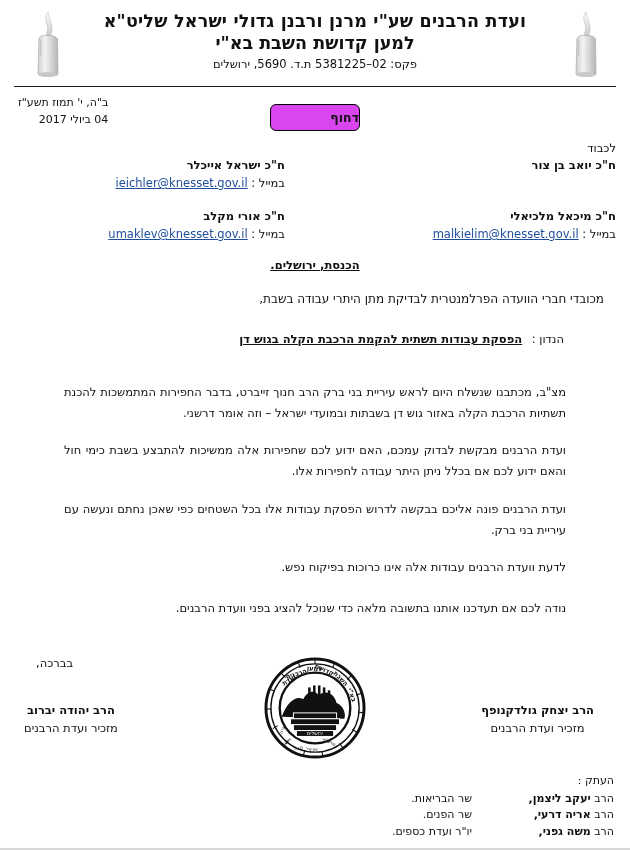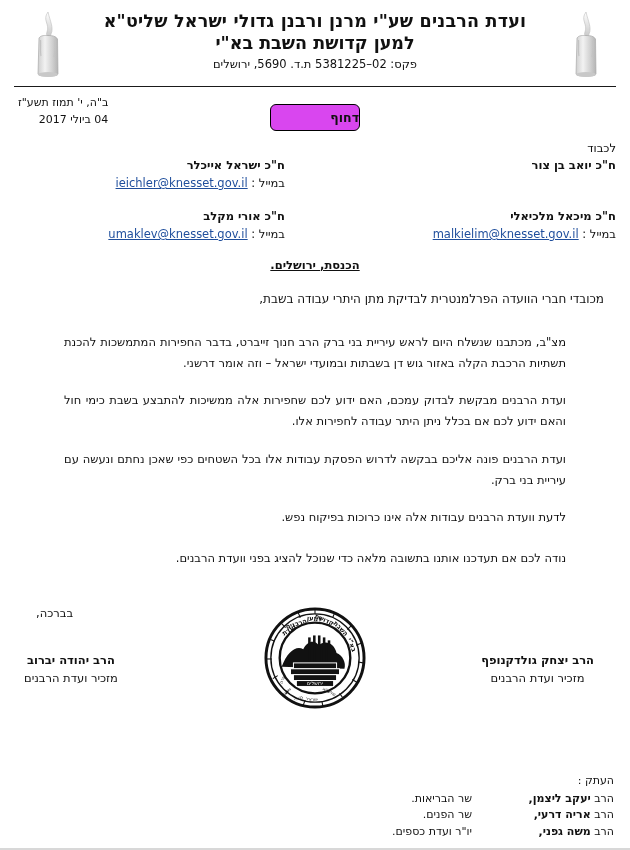--- a/index.html
+++ b/index.html
@@ -317,20 +317,24 @@
         <div class="rec-mail"><span class="rec-label">במייל :</span>
           <a href="#">umaklev@knesset.gov.il</a></div>
       </div>
     </div>
   </div>
 
   <div class="body-wrap">
     <div class="addressee">הכנסת, ירושלים.</div>
     <div class="salutation">מכובדי חברי הוועדה הפרלמנטרית לבדיקת מתן היתרי עבודה בשבת,</div>
 
+    <div class="subject-row">
+      <span class="subject-label">הנדון :</span>
+      <span class="subject-text">הפסקת עבודות תשתית להקמת הרכבת הקלה בגוש דן</span>
+    </div>
 
     <p class="para">מצ"ב, מכתבנו שנשלח היום לראש עיריית בני ברק הרב חנוך זייברט,  בדבר החפירות המתמשכות להכנת תשתיות הרכבת הקלה באזור גוש דן בשבתות ובמועדי ישראל – וזה אומר דרשני.</p>
     <p class="para">ועדת הרבנים מבקשת לבדוק עמכם, האם ידוע לכם שחפירות אלה ממשיכות להתבצע בשבת כימי חול והאם ידוע לכם אם בכלל ניתן היתר עבודה  לחפירות אלו.</p>
     <p class="para">ועדת הרבנים פונה אליכם בבקשה לדרוש הפסקת עבודות אלו בכל השטחים כפי שאכן נחתם ונעשה עם עיריית בני ברק.</p>
     <p class="para single">לדעת וועדת הרבנים עבודות אלה אינו כרוכות בפיקוח נפש.</p>
     <p class="para single">נודה לכם אם תעדכנו אותנו בתשובה מלאה כדי שנוכל להציג  בפני וועדת הרבנים.</p>
   </div>
 
   <div class="sign-area">
     <div class="blessing">בברכה,</div>

